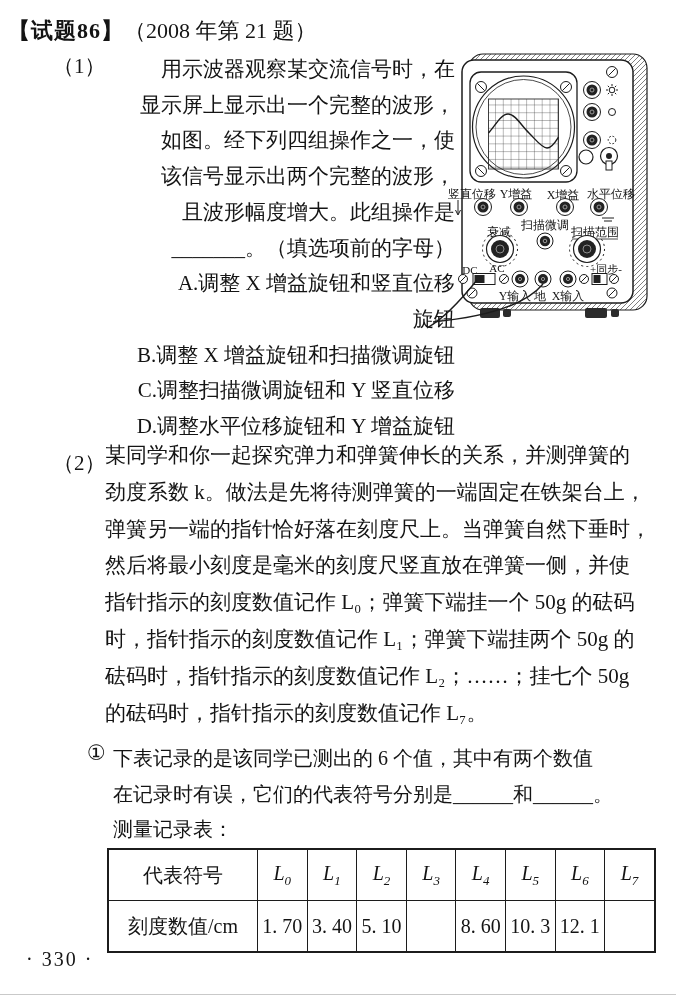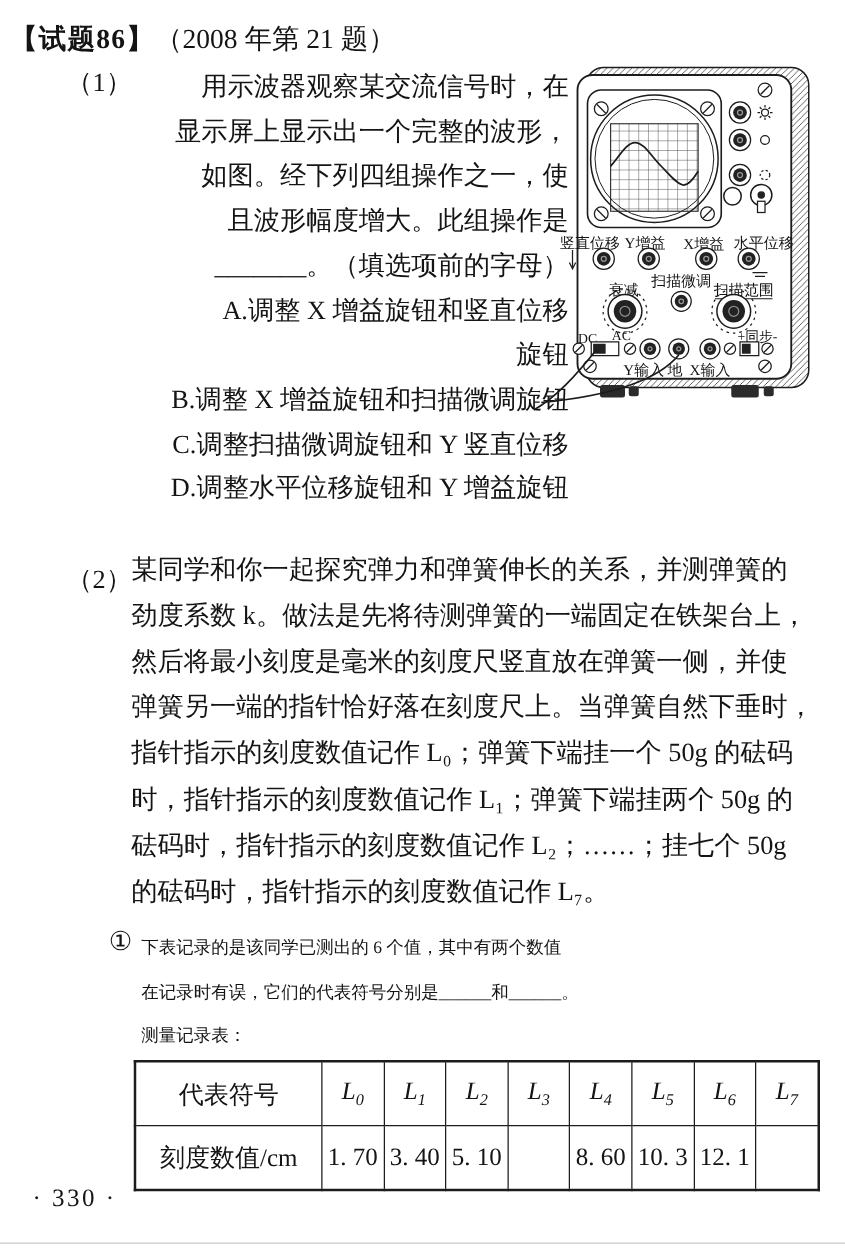--- a/index.html
+++ b/index.html
@@ -15,21 +15,21 @@
   
   .q1-label{left:53px;top:52px;font-size:21px;}
   .q1-lines{left:105px;top:52px;width:350px;font-size:21px;line-height:35.7px;white-space:nowrap;text-align:right;}
   .opt-row{white-space:nowrap;}
   .opt-label{display:inline-block;width:34px;margin-left:3px;}
   .opt-cont{padding-left:37px;}
   
   .q2-label{left:53px;top:449px;font-size:21px;}
   .q2-lines{left:105px;top:437px;width:565px;font-size:21px;line-height:36.8px;white-space:nowrap;}
   .s1-marker{left:87px;top:741px;font-size:21px;font-family:"DejaVu Sans","Liberation Sans",sans-serif;}
-  .s1-lines{left:113px;top:741px;width:560px;font-size:14px;line-height:35.6px;white-space:nowrap;}
+  .s1-lines{left:113px;top:741px;width:560px;font-size:20px;line-height:35.6px;white-space:nowrap;}
   
   table.rec{left:107px;top:848px;position:absolute;border-collapse:collapse;table-layout:fixed;}
   table.rec td{border:1.6px solid #1c1c1c;text-align:center;vertical-align:middle;
     height:50px;padding:0;font-size:20px;overflow:hidden;}
   table.rec{border:2.2px solid #1c1c1c;}
   td.hcell{width:148px;}
   td.scell{width:48.6px;}
   .sym{font-style:italic;font-size:20px;font-family:"Liberation Serif","DejaVu Serif",serif;}
   .sym sub{font-size:13px;font-style:italic;}
   .val{font-size:20px;}
@@ -46,20 +46,21 @@
 
 <div class="abs title">
   <span class="b">【试题86】</span><span>（2008 年第 21 题）</span>
 </div>
 
 <div class="abs q1-label">（1）</div>
 <div class="abs q1-lines">
   <div>用示波器观察某交流信号时，在</div>
   <div>显示屏上显示出一个完整的波形，</div>
   <div>如图。经下列四组操作之一，使</div>
+  <div>该信号显示出两个完整的波形，</div>
   <div>且波形幅度增大。此组操作是</div>
   <div>_______。（填选项前的字母）</div>
   <div class="opt-row"><span class="opt-label">A.</span><span>调整 X 增益旋钮和竖直位移</span></div>
   <div class="opt-row opt-cont">旋钮</div>
   <div class="opt-row"><span class="opt-label">B.</span><span>调整 X 增益旋钮和扫描微调旋钮</span></div>
   <div class="opt-row"><span class="opt-label">C.</span><span>调整扫描微调旋钮和 Y 竖直位移</span></div>
   <div class="opt-row"><span class="opt-label">D.</span><span>调整水平位移旋钮和 Y 增益旋钮</span></div>
 </div>
 
 <svg class="abs scope" width="252" height="292" viewBox="0 0 252 292">
@@ -240,22 +241,22 @@
   <g fill="none" stroke="#1c1c1c" stroke-width="1.4">
     <path d="M52,230 C36,250 20,268 2,278"></path>
     <path d="M118,234 C98,258 50,268 8,272"></path>
   </g>
 </svg>
 
 <div class="abs q2-label">（2）</div>
 <div class="abs q2-lines">
   <div>某同学和你一起探究弹力和弹簧伸长的关系，并测弹簧的</div>
   <div>劲度系数 k。做法是先将待测弹簧的一端固定在铁架台上，</div>
+  <div>弹簧另一端的指针恰好落在刻度尺上。当弹簧自然下垂时，</div>
   <div>然后将最小刻度是毫米的刻度尺竖直放在弹簧一侧，并使</div>
-  <div>弹簧另一端的指针恰好落在刻度尺上。当弹簧自然下垂时，</div>
   <div>指针指示的刻度数值记作 L₀；弹簧下端挂一个 50g 的砝码</div>
   <div>时，指针指示的刻度数值记作 L₁；弹簧下端挂两个 50g 的</div>
   <div>砝码时，指针指示的刻度数值记作 L₂；……；挂七个 50g</div>
   <div>的砝码时，指针指示的刻度数值记作 L₇。</div>
 </div>
 
 <div class="abs s1-marker">①</div>
 <div class="abs s1-lines">
   <div>下表记录的是该同学已测出的 6 个值，其中有两个数值</div>
   <div>在记录时有误，它们的代表符号分别是______和______。</div>

